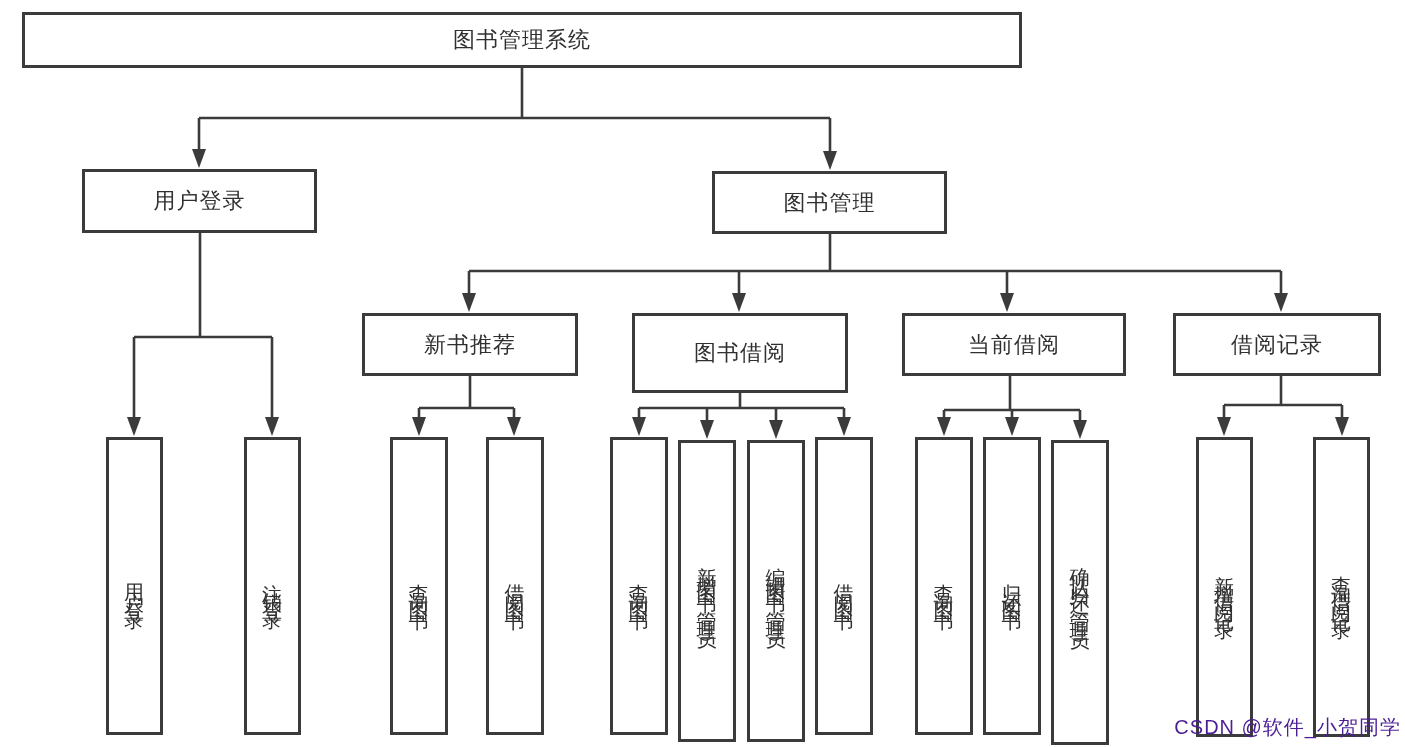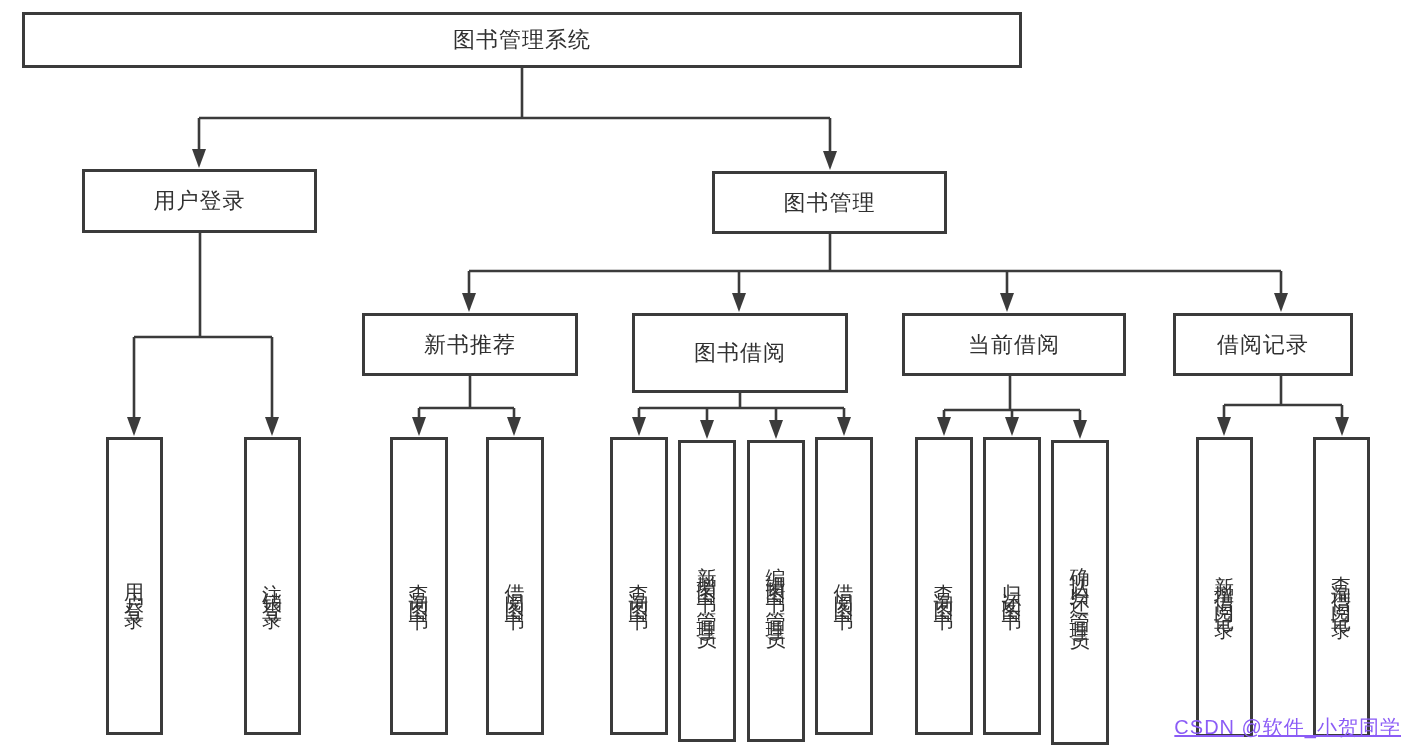--- a/index.html
+++ b/index.html
@@ -34,24 +34,23 @@
     letter-spacing:9px;
     line-height:1;
     color:#303030;
   }
   #watermark{
     position:absolute;
     right:4px;
     bottom:6px;
     z-index:3;
     font-size:20px;
-    color:#8b5cf6;
+    color:#4c1d95;
     letter-spacing:1px;
     white-space:nowrap;
-    text-decoration:underline;
   }
 </style>
 </head>
 <body>
 
 <div id="canvas">
 
   <svg id="wires" width="1405" height="747" viewBox="0 0 1405 747">
       <line x1="522" y1="68" x2="522" y2="118" stroke="#3b3b3b" stroke-width="2.6"></line>
       <line x1="199" y1="118" x2="830" y2="118" stroke="#3b3b3b" stroke-width="2.6"></line>
@@ -120,21 +119,21 @@
 
   <div class="node" style="left:362px;top:313px;width:216px;height:63px">
     <span class="hlabel">新书推荐</span>
   </div>
   <div class="node" style="left:632px;top:313px;width:216px;height:80px">
     <span class="hlabel">图书借阅</span>
   </div>
   <div class="node" style="left:902px;top:313px;width:224px;height:63px">
     <span class="hlabel">当前借阅</span>
   </div>
-  <div class="node" style="left:1173px;top:313px;width:180px;height:63px">
+  <div class="node" style="left:1173px;top:313px;width:208px;height:63px">
     <span class="hlabel">借阅记录</span>
   </div>
 
   <div class="node" style="left:106px;top:437px;width:57px;height:298px">
     <span class="vtext">用户登录</span>
   </div>
   <div class="node" style="left:244px;top:437px;width:57px;height:298px">
     <span class="vtext">注销登录</span>
   </div>
 

